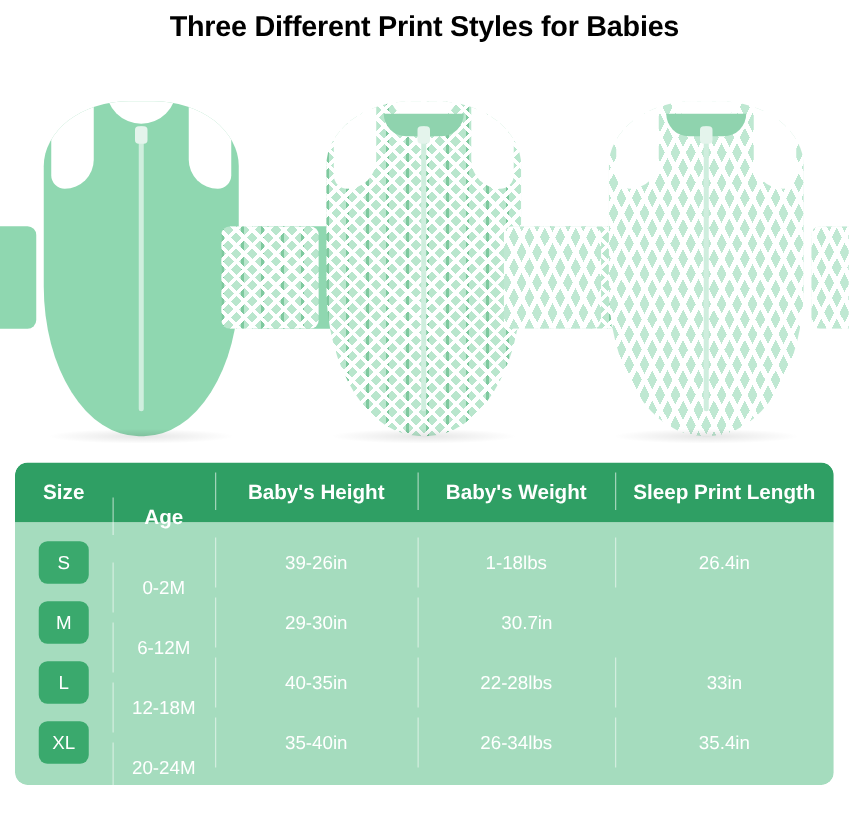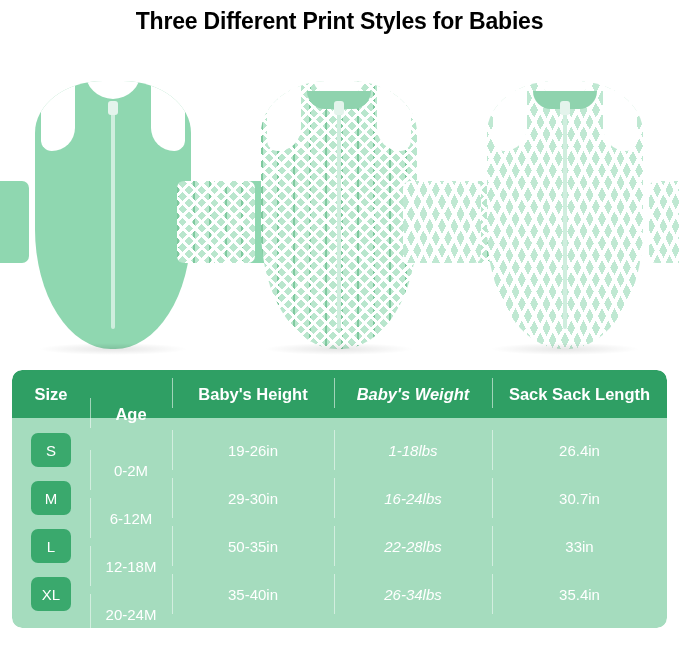--- a/index.html
+++ b/index.html
@@ -189,21 +189,21 @@
   .cell {
     display: flex;
     align-items: center;
     justify-content: center;
     height: 100%;
     text-align: center;
   }
   .c-size   { width: 78px; }
   .c-age    { width: 82px; margin-top: 40px; }
   .c-height { width: 162px; }
-  .c-weight { width: 158px; font-style: italic; }
+  .c-weight { width: 158px; }
   .c-length { width: 175px; }
 
   .size-badge {
     background: #3aa96d;
     color: #ffffff;
     font-size: 15px;
     border-radius: 7px;
     width: 40px;
     height: 34px;
     display: flex;
@@ -278,50 +278,49 @@
       </div>
     </div>
   </div>
 
   <div class="table">
     <div class="thead">
       <div class="cell c-size">Size</div>
       <div class="cell c-age">Age</div>
       <div class="cell c-height">Baby's Height</div>
       <div class="cell c-weight">Baby's Weight</div>
-      <div class="cell c-length">Sack Sack Length</div>
+      <div class="cell c-length">Sleep Print Length</div>
     </div>
     <div class="tbody">
 
       <div class="row">
         <div class="cell c-size">
           <span class="size-badge">S</span>
         </div>
         <div class="cell c-age">0-2M</div>
-        <div class="cell c-height">19-26in</div>
+        <div class="cell c-height">39-26in</div>
         <div class="cell c-weight">1-18lbs</div>
         <div class="cell c-length">26.4in</div>
       </div>
 
       <div class="row">
         <div class="cell c-size">
           <span class="size-badge">M</span>
         </div>
         <div class="cell c-age">6-12M</div>
         <div class="cell c-height">29-30in</div>
-        <div class="cell c-weight">16-24lbs</div>
         <div class="cell c-length">30.7in</div>
       </div>
 
       <div class="row">
         <div class="cell c-size">
           <span class="size-badge">L</span>
         </div>
         <div class="cell c-age">12-18M</div>
-        <div class="cell c-height">50-35in</div>
+        <div class="cell c-height">40-35in</div>
         <div class="cell c-weight">22-28lbs</div>
         <div class="cell c-length">33in</div>
       </div>
 
       <div class="row">
         <div class="cell c-size">
           <span class="size-badge">XL</span>
         </div>
         <div class="cell c-age">20-24M</div>
         <div class="cell c-height">35-40in</div>

